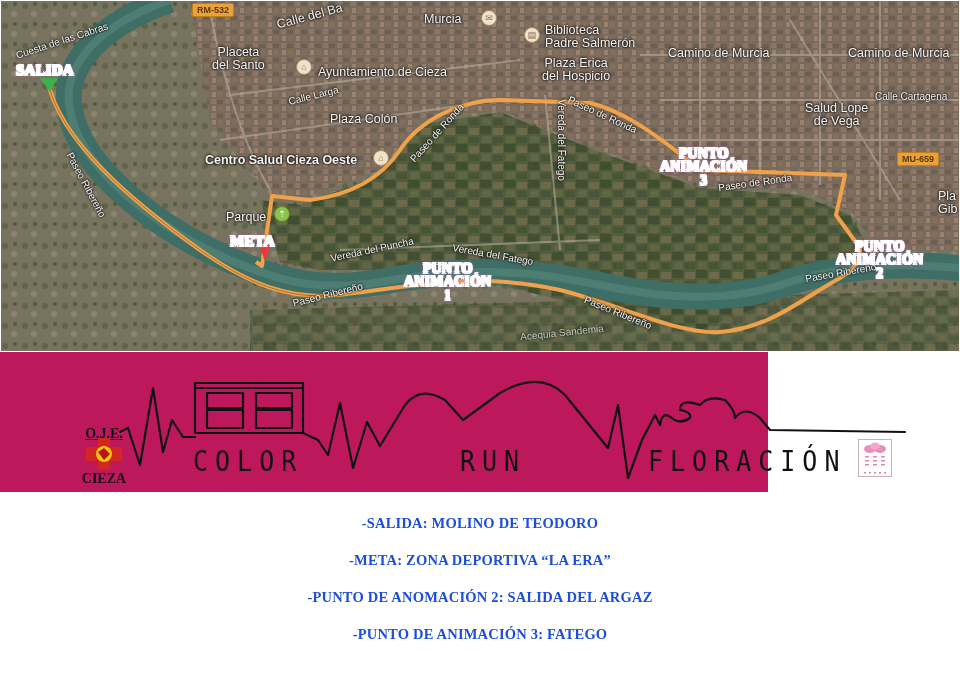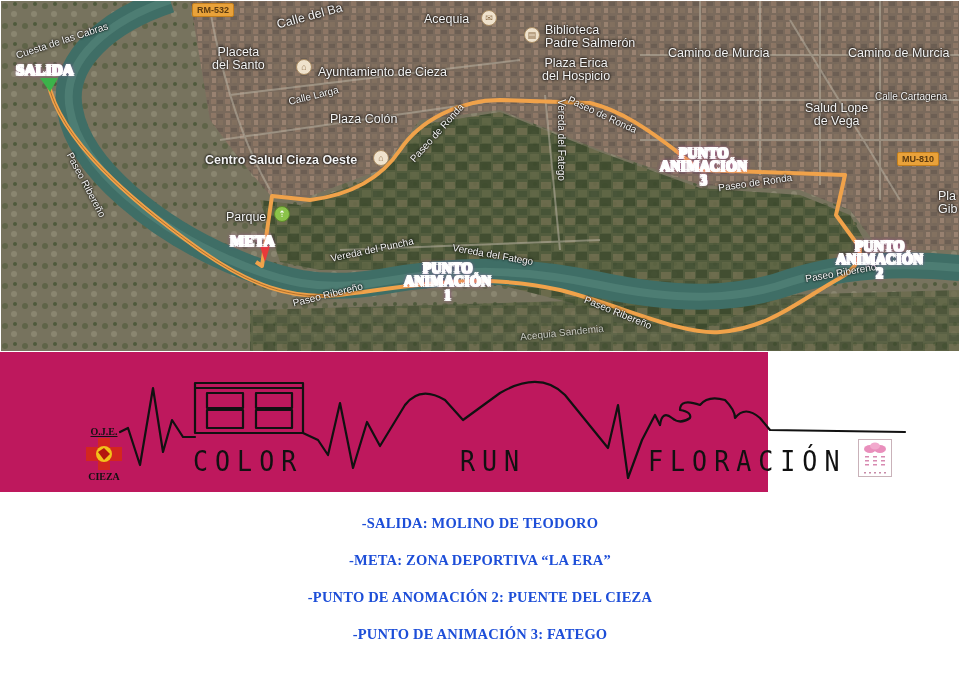--- a/index.html
+++ b/index.html
@@ -10,21 +10,21 @@
   .lbl.small { font-size:10px; }
   .poi { position:absolute; width:16px; height:16px; border-radius:50%; background:#efe2cc; border:1px solid #a78a62; box-sizing:border-box; text-align:center; font-size:9px; line-height:14px; color:#8a6a44; }
   .shield { position:absolute; background:#e9a23a; color:#5b3a10; font-size:9px; font-weight:bold; padding:1px 4px; border-radius:2px; border:1px solid #c37e1c; }
   .mark { position:absolute; font-family:"Liberation Serif", serif; font-weight:bold; color:#ffffff; text-align:center; line-height:0.95; font-size:14px; letter-spacing:0.2px;
     text-shadow: 0 0 1px #fff, 0 0 2px #fff, 1px 1px 0 #fff, -1px -1px 0 #fff, 1px -1px 0 #fff, -1px 1px 0 #fff, 0 0 4px #c23fc2; }
   #logo { position:absolute; left:0; top:352px; width:768px; height:140px; background:#be185d; }
   .logo-word { position:absolute; font-family:"DejaVu Sans Mono", monospace; font-size:25px; color:#111; letter-spacing:7px; transform:scaleY(1.15); }
   #info { position:absolute; left:0; top:505px; width:960px; }
   .info-line { font-family:"Liberation Serif", serif; font-weight:bold; color:#1d4ed8; font-size:14.5px; text-align:center; height:37px; line-height:37px; letter-spacing:0.2px; }
   .oje { position:absolute; left:76px; top:426px; width:56px; height:56px; }
-  .oje .t1, .oje .t2 { position:absolute; width:56px; text-align:center; font-family:"Liberation Serif", serif; font-weight:bold; font-size:10px; color:#111; }
+  .oje .t1, .oje .t2 { position:absolute; width:56px; text-align:center; font-family:"Liberation Serif", serif; font-weight:bold; font-size:14px; color:#111; }
   .oje .t1 { top:0; text-decoration:underline; }
   .oje .t2 { top:45px; }
   .oje .cross { position:absolute; left:10px; top:12px; width:36px; height:32px; }
   .flor-badge { position:absolute; left:858px; top:439px; width:34px; height:38px; border:1px solid #c9b2b9; background:#fff; box-sizing:border-box; }
 </style>
 </head>
 <body>
 
 <div id="map">
   <svg class="base" width="960" height="352" viewBox="0 0 960 352">
@@ -86,34 +86,34 @@
       <path d="M48 82 C60 140 130 200 200 250 C250 285 290 300 340 295"></path>
     </g>
 
     <path d="M40 78 L50 92 L58 78 Z" fill="#3bb34a"></path>
     <path d="M260 246 L265 262 L270 246 Z" fill="#e83a3a"></path>
 
     <rect x="0" y="0" width="960" height="352" fill="none" stroke="#ffffff" stroke-width="2"></rect>
   </svg>
 
   <div class="shield" style="left:192px;top:3px;">RM-532</div>
-  <div class="shield" style="left:897px;top:152px;">MU-810</div>
+  <div class="shield" style="left:897px;top:152px;">MU-659</div>
 
   <div class="poi" style="left:481px;top:10px;">✉</div>
   <div class="poi" style="left:524px;top:27px;">▤</div>
   <div class="poi" style="left:296px;top:59px;">⌂</div>
   <div class="poi" style="left:373px;top:150px;">⌂</div>
   <div class="poi" style="left:274px;top:206px;background:#8bc34a;border-color:#5d8a2a;color:#fff;">⇡</div>
 
   <div class="lbl small" style="left:14px;top:36px;transform:rotate(-18deg);">Cuesta de las Cabras</div>
   <div class="lbl" style="left:276px;top:10px;transform:rotate(-15deg);">Calle del Ba</div>
   <div class="lbl" style="left:212px;top:46px;white-space:pre;line-height:1.05;text-align:center;">Placeta
 del Santo</div>
   <div class="lbl" style="left:318px;top:66px;text-align:center;">Ayuntamiento de Cieza</div>
-  <div class="lbl" style="left:424px;top:13px;">Acequia</div>
+  <div class="lbl" style="left:424px;top:13px;">Murcia</div>
   <div class="lbl" style="left:545px;top:24px;white-space:pre;line-height:1.05;">Biblioteca
 Padre Salmerón</div>
   <div class="lbl" style="left:497px;top:57px;white-space:pre;line-height:1.05;text-align:center;margin-left:45px;">Plaza Erica
 del Hospicio</div>
   <div class="lbl small" style="left:288px;top:91px;transform:rotate(-14deg);">Calle Larga</div>
   <div class="lbl" style="left:330px;top:113px;">Plaza Colón</div>
   <div class="lbl" style="left:205px;top:154px;font-weight:bold;">Centro Salud Cieza Oeste</div>
   <div class="lbl" style="left:668px;top:47px;">Camino de Murcia</div>
   <div class="lbl" style="left:848px;top:47px;">Camino de Murcia</div>
   <div class="lbl small" style="left:875px;top:92px;">Calle Cartagena</div>
@@ -201,15 +201,15 @@
         <rect x="15" y="32" width="2" height="1.5"></rect>
         <rect x="20" y="32" width="2" height="1.5"></rect>
         <rect x="25" y="32" width="2" height="1.5"></rect>
       </g>
   </svg>
 </div>
 
 <div id="info">
   <div class="info-line">-SALIDA: MOLINO DE TEODORO</div>
   <div class="info-line">-META: ZONA DEPORTIVA “LA ERA”</div>
-  <div class="info-line">-PUNTO DE ANOMACIÓN 2: PUENTE DEL CIEZA</div>
+  <div class="info-line">-PUNTO DE ANOMACIÓN 2: SALIDA DEL ARGAZ</div>
   <div class="info-line">-PUNTO DE ANIMACIÓN 3: FATEGO</div>
 </div>
 
 </body></html>

